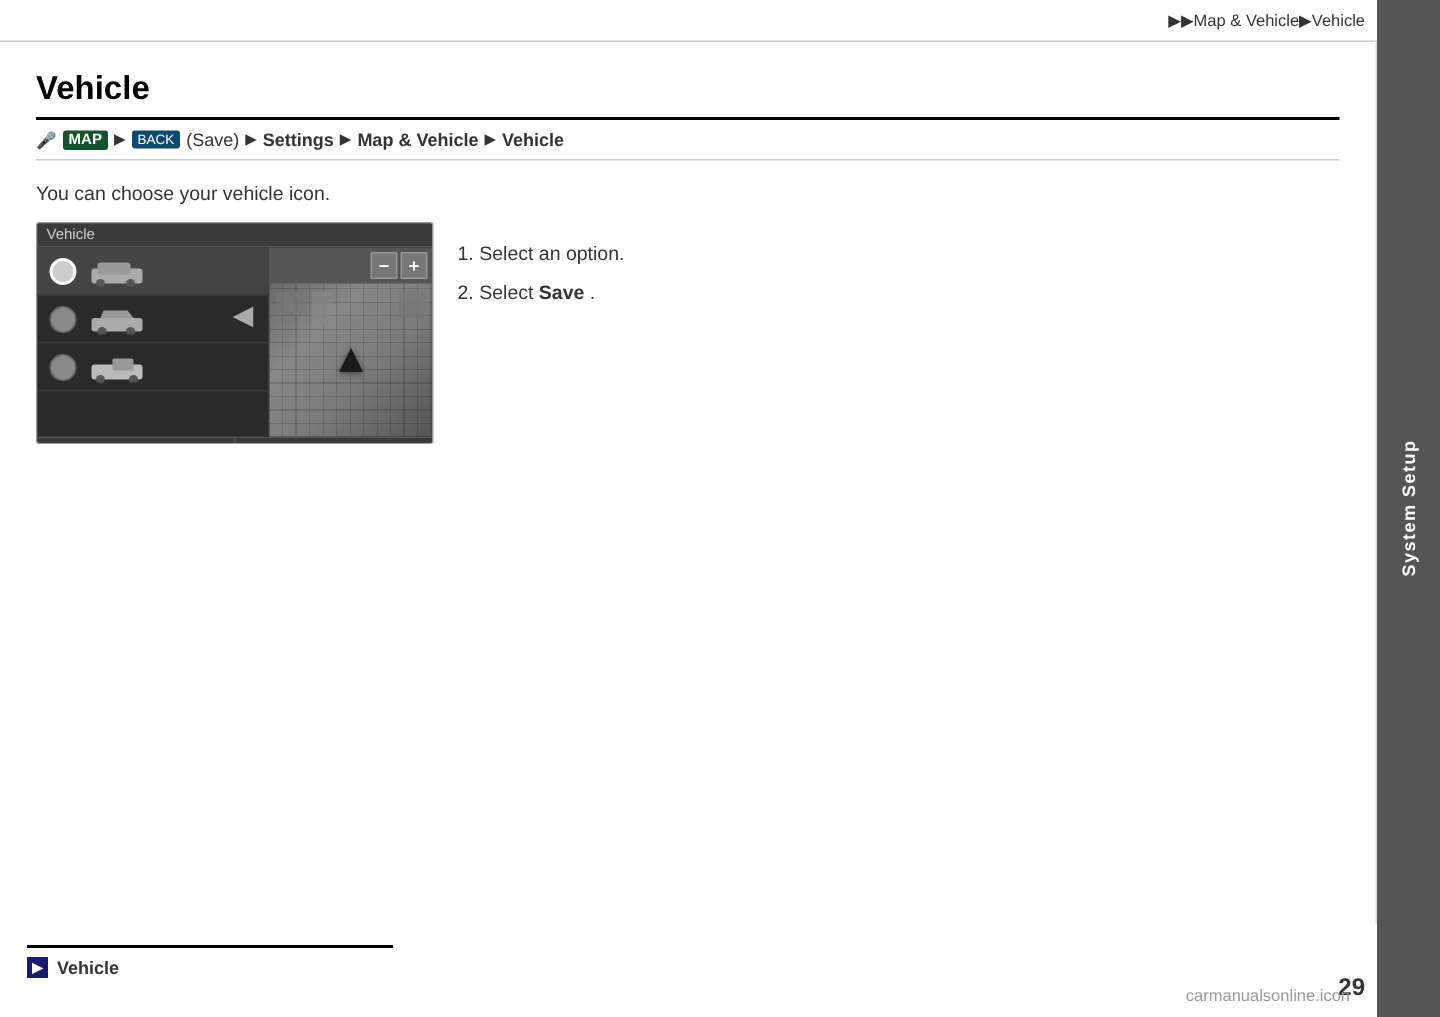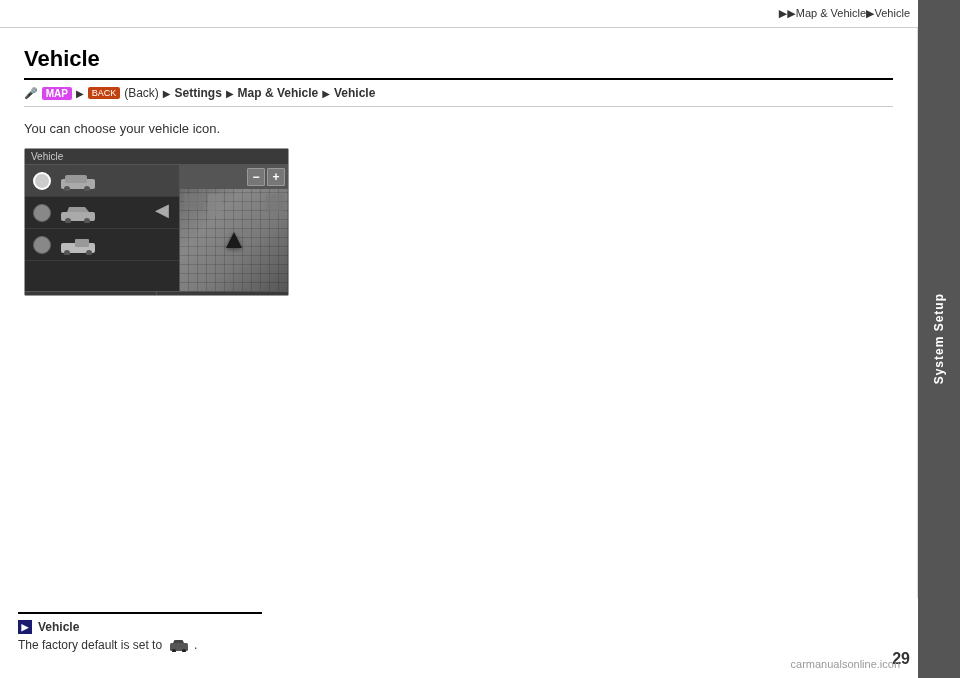--- a/index.html
+++ b/index.html
@@ -83,30 +83,30 @@
       gap: 4px;
       font-size: 12px;
       color: #333;
       margin-bottom: 14px;
       padding-bottom: 6px;
       border-bottom: 1px solid #ccc;
       flex-wrap: wrap;
     }
 
     .map-badge {
-      background: #d946ef;
+      background: #14532d;
       color: #fff;
       font-size: 10px;
       font-weight: bold;
       padding: 1px 4px;
       border-radius: 2px;
     }
 
     .back-badge {
-      background: #c2410c;
+      background: #0c4a6e;
       color: #fff;
       font-size: 9px;
       padding: 1px 4px;
       border-radius: 2px;
     }
 
     .arrow-right {
       font-size: 10px;
       color: #333;
     }
@@ -345,21 +345,21 @@
 
   <div class="left-panel">
 
     <div class="page-title">Vehicle</div>
 
     <div class="nav-path">
       <span style="font-size:11px;">🎤</span>
       <span class="map-badge">MAP</span>
       <span class="arrow-right">▶</span>
       <span class="back-badge">BACK</span>
-      <span>(Back)</span>
+      <span>(Save)</span>
       <span class="arrow-right">▶</span>
       <span class="nav-bold">Settings</span>
       <span class="arrow-right">▶</span>
       <span class="nav-bold">Map &amp; Vehicle</span>
       <span class="arrow-right">▶</span>
       <span class="nav-bold">Vehicle</span>
     </div>
 
     <p class="description-text">You can choose your vehicle icon.</p>
 
@@ -424,42 +424,43 @@
           </div>
 
         </div>
 
         <div class="screen-actions">
           <div class="action-btn">Cancel</div>
           <div class="action-btn">Save</div>
         </div>
       </div>
 
+      <div style="margin-top: 8px;">
+        <div style="font-size:13px; line-height:2; color:#333;">
+          <span>1.</span>
+          <span>Select an option.</span>
+        </div>
+        <div style="font-size:13px; line-height:2; color:#333;">
+          <span>2.</span>
+          <span>Select </span>
+          <strong>Save</strong>
+          <span>.</span>
+        </div>
+      </div>
 
     </div>
   </div>
 
   <div class="right-panel">
 
     <div class="note-section">
       <div class="note-header">
         <div class="note-icon">▶</div>
         <span>Vehicle</span>
       </div>
-      <div class="note-text">
-        <span>The factory default is set to</span>
-
-        <svg width="20" height="13" viewBox="0 0 20 13" style="margin-left:3px; margin-right:1px;">
-          <rect x="1" y="4" width="18" height="8" rx="1.5" fill="#555"></rect>
-          <path d="M4 4 L5.5 1 L13.5 1 L15 4 Z" fill="#444"></path>
-          <circle cx="5" cy="12" r="2" fill="#222"></circle>
-          <circle cx="15" cy="12" r="2" fill="#222"></circle>
-        </svg>
-        <span>.</span>
-      </div>
     </div>
 
   </div>
 
 </div>
 
 <div class="page-number">29</div>
 
 <div class="watermark">carmanualsonline.icon</div>
 

